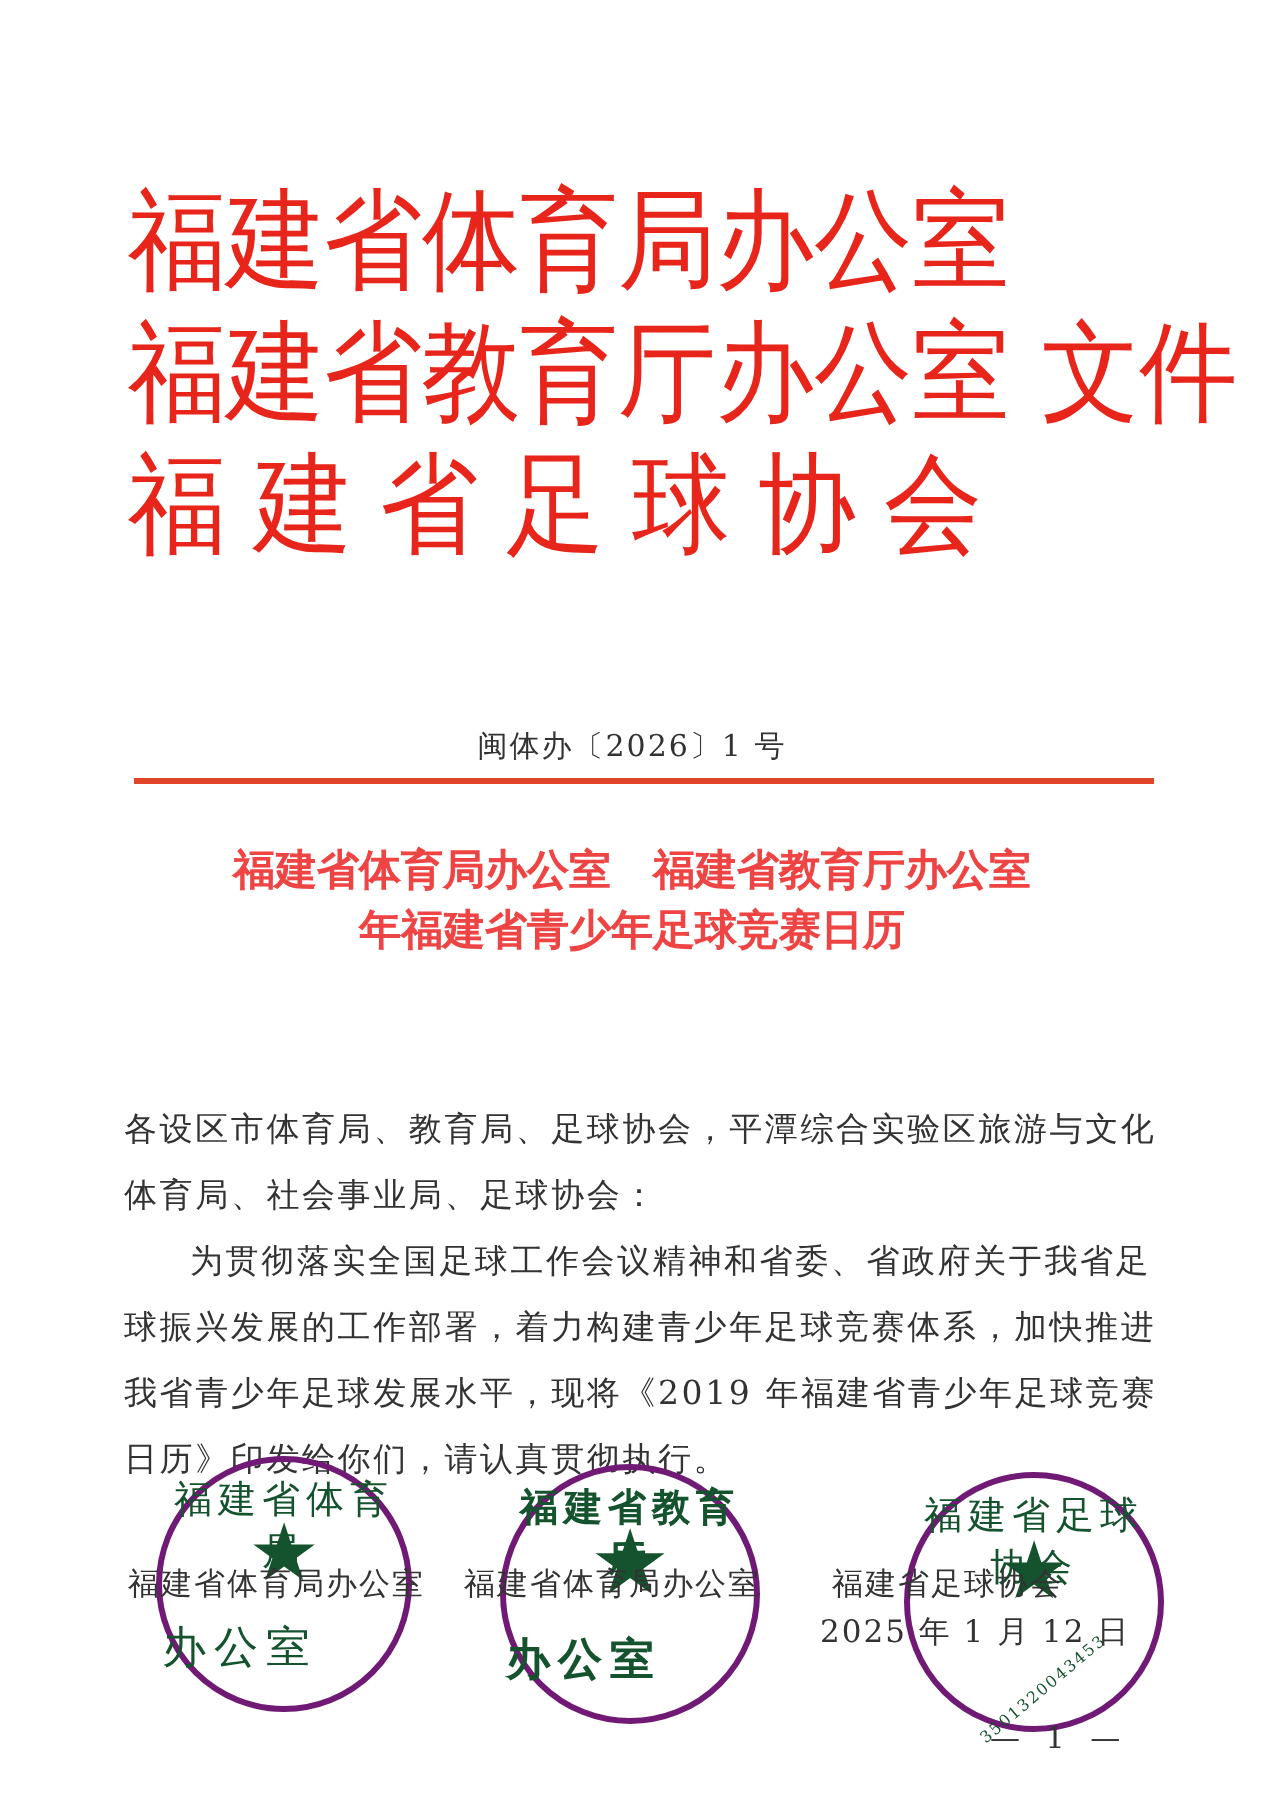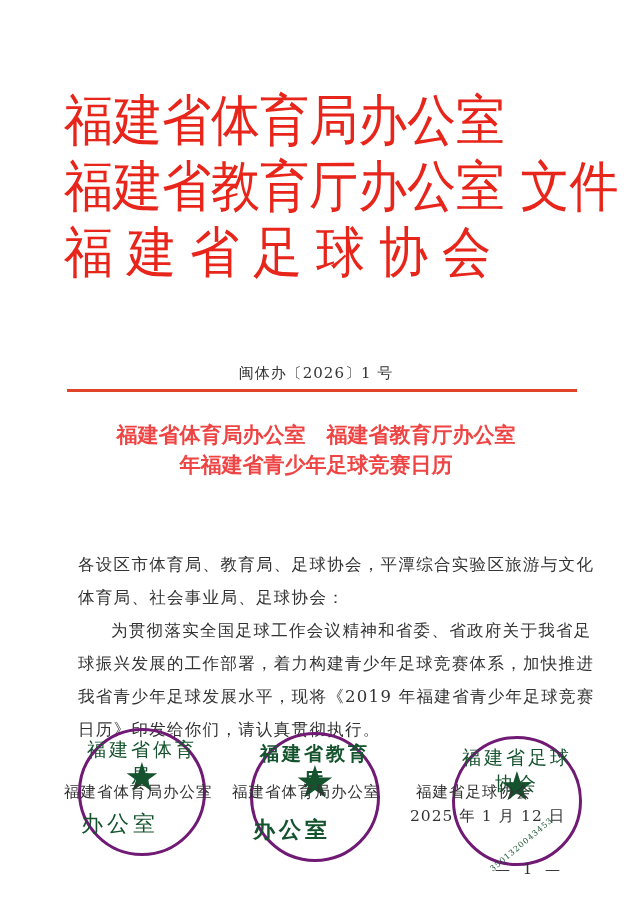--- a/index.html
+++ b/index.html
@@ -25,21 +25,21 @@
     .red-rule {
       position: absolute; left: 67px; top: 389px; width: 510px; height: 3px;
       background: #e0452a;
     }
     .title {
       position: absolute; left: 0; width: 632px; top: 420px; text-align: center;
       font-size: 21px; font-weight: bold; line-height: 30px; color: #ef4444;
     }
     .body-text {
       position: absolute; left: 62px; width: 520px; top: 548px;
-      font-size: 16.5px; line-height: 33px; color: #333; letter-spacing: 1.3px; margin-left: 16px;
+      font-size: 16.5px; line-height: 33px; color: #333; letter-spacing: 1.3px;
     }
     .indent { text-indent: 2em; }
     .seal {
       position: absolute; border: 3px solid #701a75; border-radius: 50%;
       color: #14532d; box-sizing: border-box;
     }
     .seal .ring-text {
       position: absolute; width: 100%; text-align: center; top: 6px;
       font-size: 19px; letter-spacing: 3px; font-family: "DejaVu Sans", sans-serif;
     }

